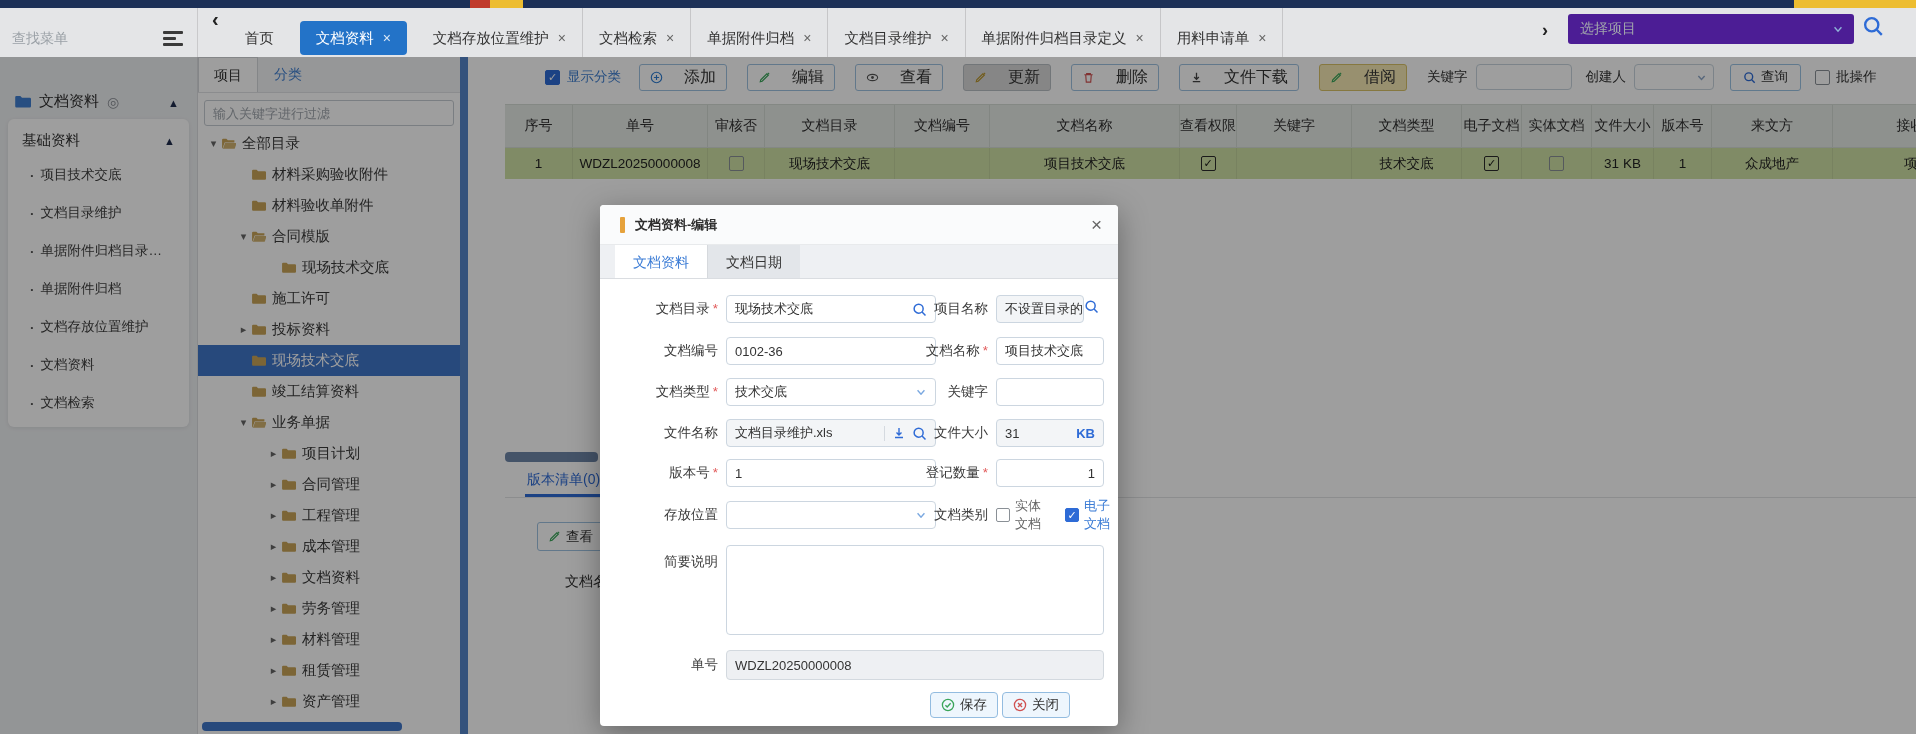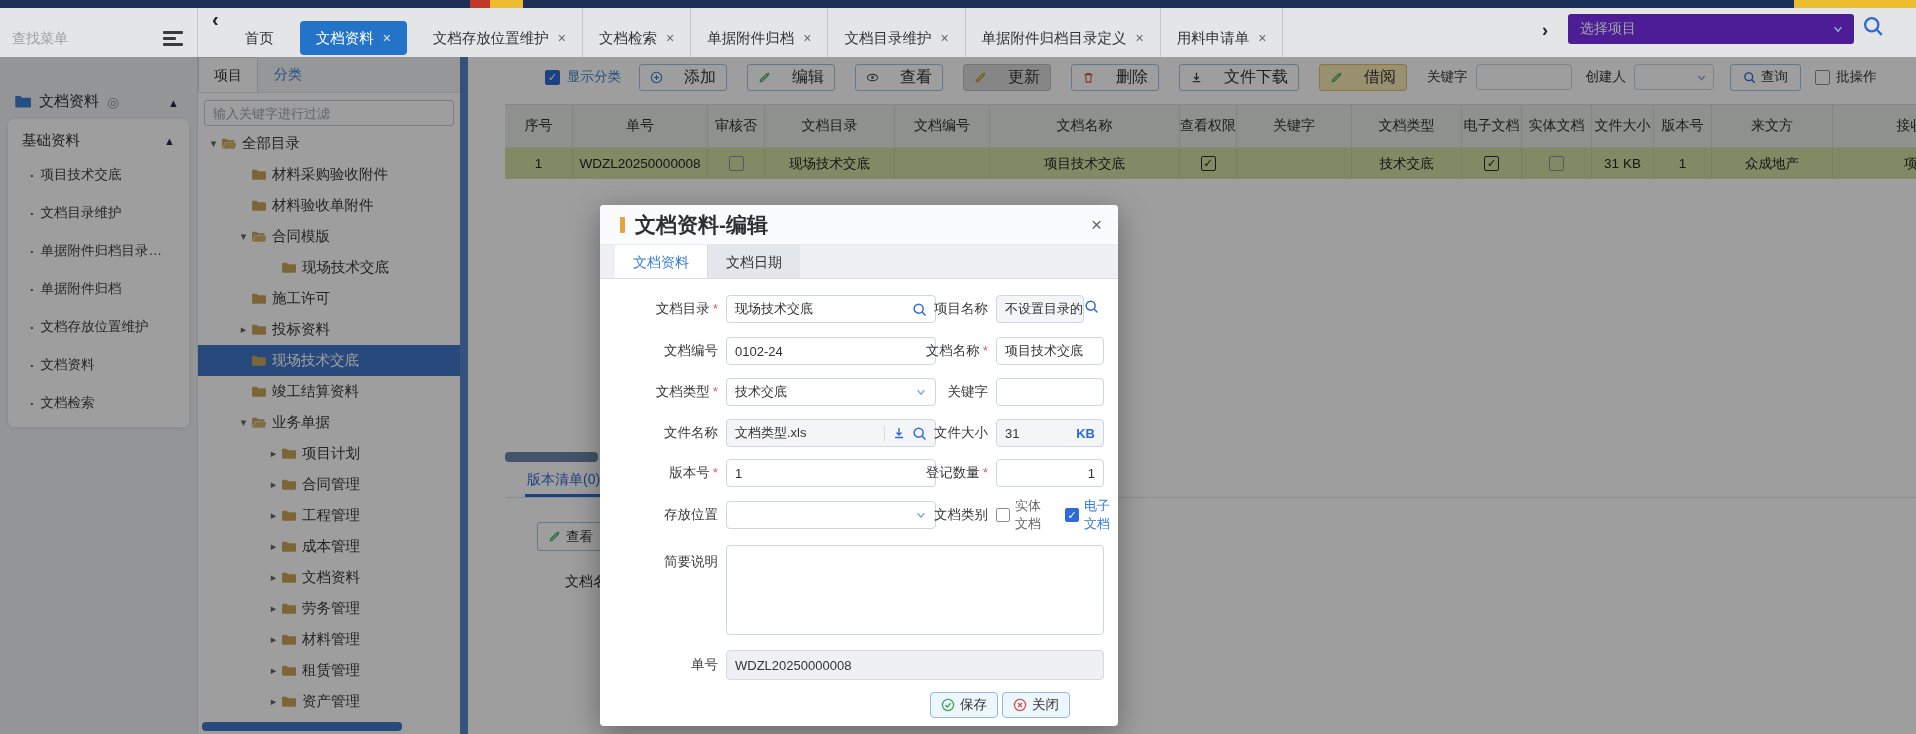--- a/index.html
+++ b/index.html
@@ -90,21 +90,21 @@
   .viewbtn { position:absolute; left:69px; top:465px; height:29px; padding:0 10px; border:1px solid #9fc2e0; border-radius:3px; background:#fff; display:inline-flex; align-items:center; gap:5px; font-size:13.5px; color:#333; font-family:inherit; cursor:pointer; }
   .partialcol { position:absolute; left:97px; top:516px; width:38px; overflow:hidden; font-size:14px; color:#2f2f2f; white-space:nowrap; }
 
   
   .dim { position:absolute; left:0; top:57px; right:0; bottom:0; background:rgba(0,0,0,.38); z-index:40; }
 
   
   .modal { left:600px; top:205px; width:518px; height:521px; background:#fff; border-radius:4px; z-index:60; box-shadow:0 8px 30px rgba(0,0,0,.35); }
   .mhead { height:40px; display:flex; align-items:center; border-bottom:1px solid #e8eaec; background:#fafbfc; border-radius:4px 4px 0 0; }
   .obar { width:5px; height:16px; background:#e6a23c; margin:0 10px 0 20px; border-radius:1px; }
-  .mtitle { font-size:21px; font-weight:bold; color:#2f2f2f; }
+  .mtitle { font-size:13px; font-weight:bold; color:#2f2f2f; }
   .mclose { position:absolute; right:16px; top:9px; font-size:19px; color:#666; cursor:pointer; }
   .mtabs { height:34px; background:#eef0f3; display:flex; border-bottom:1px solid #dadde1; padding-left:15px; }
   .mtab { padding:0 18px; line-height:34px; font-size:14px; cursor:pointer; }
   .mtab.act { background:#fff; color:#3a7bd5; }
   .mtab.inact { background:#e3e6ea; color:#333; border-left:1px solid #d6d9dd; }
   .lab { position:absolute; width:93px; left:25px; text-align:right; font-size:13.5px; color:#3a3a3a; line-height:28px; white-space:nowrap; }
   .lab.r { left:320px; width:68px; }
   .req { color:#e25b5b; margin-left:3px; }
   .fld { position:absolute; height:28px; border:1px solid #ccd6e0; border-radius:4px; font-size:13px; color:#333; display:flex; align-items:center; padding:0 8px; background:#fff; overflow:hidden; white-space:nowrap; }
   .fld.l { left:126px; width:210px; }
@@ -607,21 +607,21 @@
   </div>
   <span class="qicon-out icn">
       <svg width="15" height="15" viewBox="0 0 14 14">
         <circle cx="6.2" cy="6.2" r="4.2" fill="none" stroke="currentColor" stroke-width="1.4"></circle>
         <path d="M9.4 9.4 L12.6 12.6" stroke="currentColor" stroke-width="1.4"></path>
       </svg>
     </span>
 
   <div class="lab" style="top:132px"><span>文档编号</span></div>
   <div class="fld l" style="top:132px">
-      <span>0102-24</span>
+      <span>0102-36</span>
     </div>
   <div class="lab r" style="top:132px"><span>文档名称</span><span class="req">*</span></div>
   <div class="fld r" style="top:132px">
       <span>项目技术交底</span>
     </div>
 
   <div class="lab" style="top:173px"><span>文档类型</span><span class="req">*</span></div>
   <div class="fld l" style="top:173px">
       <span>技术交底</span>
     <span class="sfx" style="color:#7aa8e0">
@@ -632,21 +632,21 @@
         </span>
       </span>
   </div>
   <div class="lab r" style="top:173px"><span>关键字</span></div>
   <div class="fld r" style="top:173px">
       <span></span>
     </div>
 
   <div class="lab" style="top:214px"><span>文件名称</span></div>
   <div class="fld l gray" style="top:214px">
-      <span>文档类型.xls</span>
+      <span>文档目录维护.xls</span>
     <span class="sfx brd">
       <span class="icn">
           <svg width="14" height="14" viewBox="0 0 14 14">
             <path d="M7 2 V8.5 M4.5 6.5 L7 9 L9.5 6.5 M3 11.5 H11" fill="none" stroke="currentColor" stroke-width="1.4"></path>
           </svg>
         </span>
       <span class="icn">
           <svg width="15" height="15" viewBox="0 0 14 14">
             <circle cx="6.2" cy="6.2" r="4.2" fill="none" stroke="currentColor" stroke-width="1.4"></circle>
             <path d="M9.4 9.4 L12.6 12.6" stroke="currentColor" stroke-width="1.4"></path>

